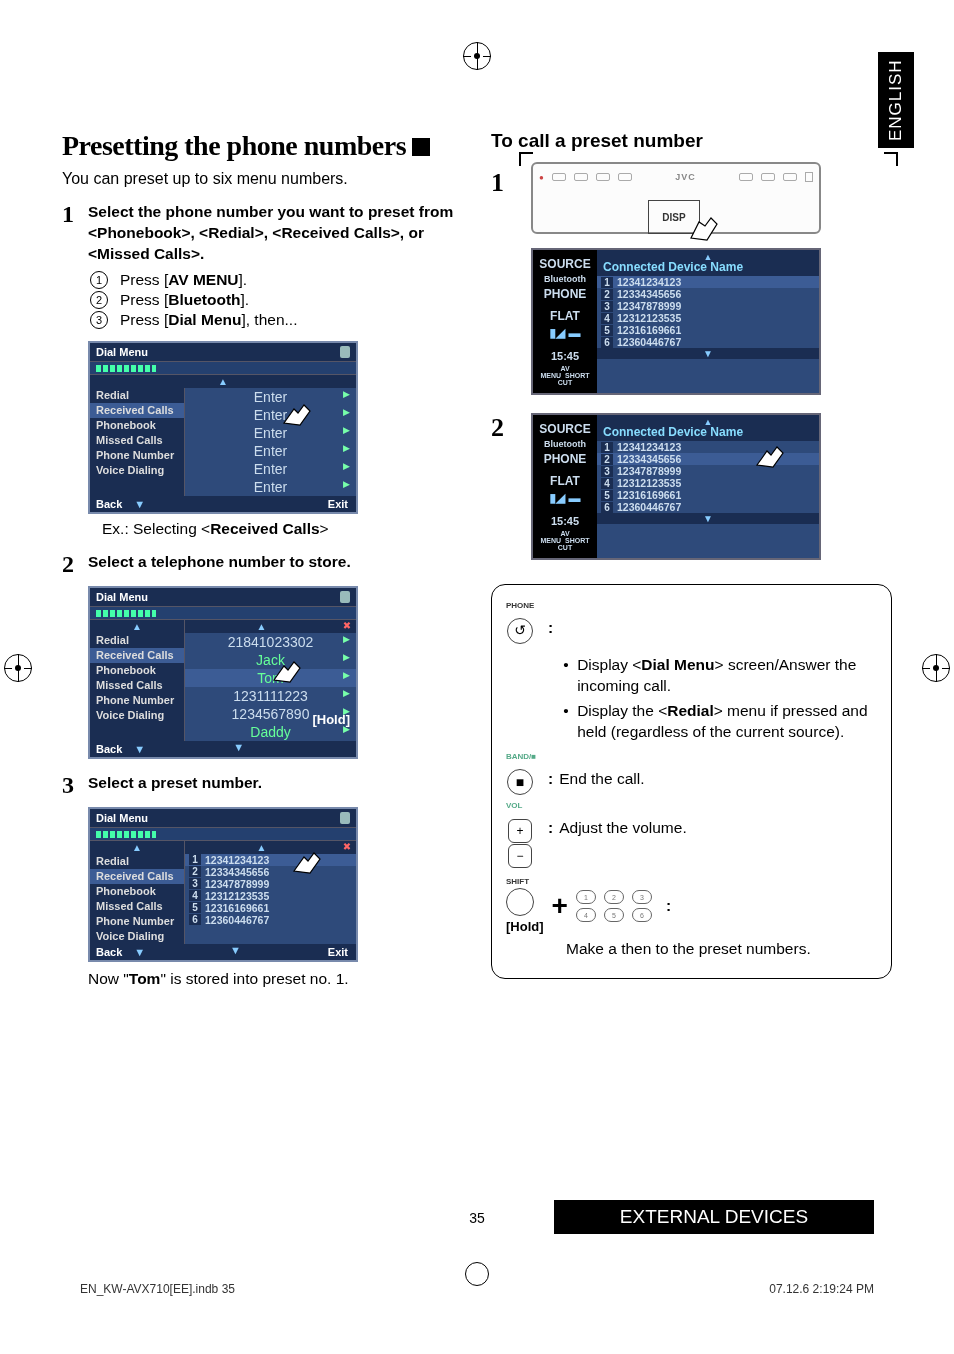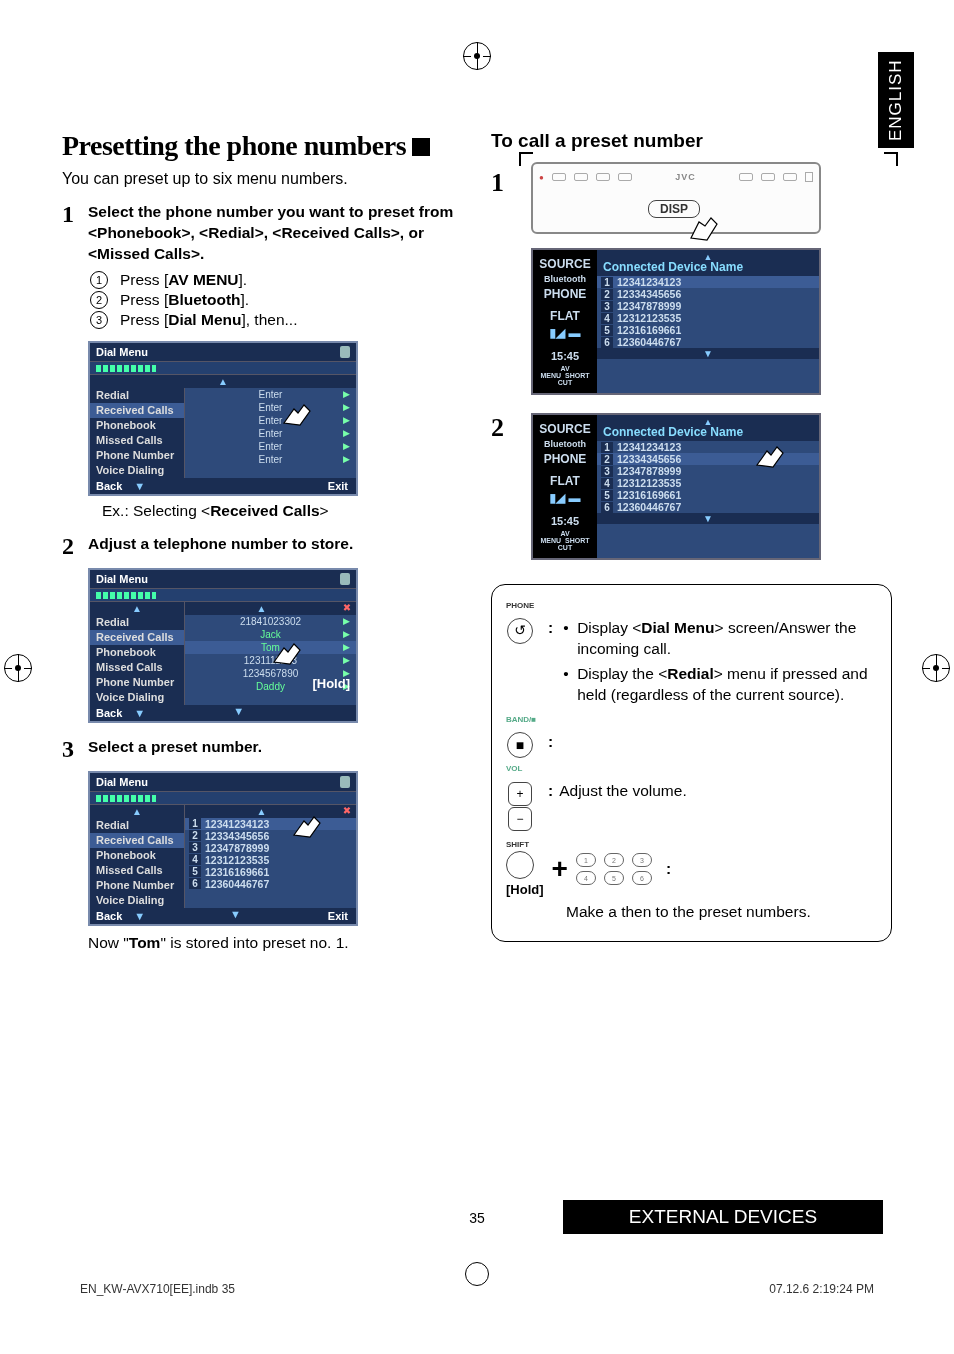--- a/index.html
+++ b/index.html
@@ -66,21 +66,21 @@
   .bt-icon { width:10px;height:12px;background:#9bb; border-radius:2px;}
   .signal-row { background:#24406f; height:14px; border-top:1px solid #556; border-bottom:1px solid #556; position:relative;}
   .signal-row::before{content:"";position:absolute;left:6px;top:3px;width:60px;height:7px;
     background:repeating-linear-gradient(90deg,#4fa 0 5px, transparent 5px 7px);}
   .nav-arrow { text-align:center; background:#1a2d52; font-size:10px; color:#8cf; padding:1px 0;}
   .row-split{ display:flex; }
   .row-split .left-col{ width:95px; background:#1a2d52; border-right:1px solid #556;}
   .row-split .right-col{ flex:1; background:#2e4a7a;}
   .menu-item{ padding:1.5px 6px; font-weight:bold; font-size:11px; color:#ddd;}
   .menu-item.hi{ background:#3c5c95; }
-  .enter-btn{ text-align:center; font-size:10px; color:#cde; padding:1px 0; position:relative;}
+  .enter-btn{ text-align:center; font-size:14px; color:#cde; padding:1px 0; position:relative;}
   .enter-btn::after{content:"▶";position:absolute;right:6px;color:#7fa;font-size:9px;}
   .back-row{ display:flex; background:#1a2d52; }
   .back-btn{ padding:2px 6px; font-weight:bold; font-size:11px;}
   .back-arrow{ color:#8cf; font-size:11px; padding:2px 6px;}
   .exit-btn{ margin-left:auto; padding:2px 8px; font-weight:bold; font-size:11px;}
   .hold-label{ position:absolute; right:6px; bottom:14px; font-weight:bold; color:#fff; font-size:13px;}
   .hand{ position:absolute; width:40px;height:40px; }
   .hand svg{width:100%;height:100%;}
 
   .phone-list-row{ display:flex; align-items:center; padding:0px 4px; font-size:10.5px; color:#cde; font-weight:bold;}
@@ -102,21 +102,21 @@
   }
 
   .device-unit{ position:relative; margin-left:40px; margin-bottom:14px;}
   .unit-rect{
     width:290px; height:72px; border:2px solid #888; border-radius:6px;
     position:relative; background:#fcfcfc;
   }
   .unit-strip{position:absolute;left:6px;right:6px;top:6px;height:14px;display:flex;gap:8px;align-items:center;font-size:8px;color:#888;}
   .tiny-icon{width:14px;height:8px;border:1px solid #aaa;border-radius:2px;}
   .jvc-label{margin:0 auto;font-weight:bold;color:#888;font-size:9px;letter-spacing:1px;}
-  .disp-btn{position:absolute;left:115px;top:36px;width:52px;height:18px;border:1.5px solid #444;border-radius:8px;font-size:12px;font-weight:bold;display:flex;align-items:center;justify-content:center;color:#333;}
+  .disp-btn{position:absolute;left:115px;top:36px;width:52px;height:34px;border:1.5px solid #444;border-radius:0;font-size:10px;font-weight:bold;display:flex;align-items:center;justify-content:center;color:#333;}
   .bracket-tl{position:absolute;left:-12px;top:-10px;width:14px;height:14px;border-left:2px solid #000;border-top:2px solid #000;}
   .bracket-tr{position:absolute;right:-6px;top:-10px;width:14px;height:14px;border-right:2px solid #000;border-top:2px solid #000;}
 
   .side-screen{
     display:flex; width:290px; margin-left:40px; border:2px solid #667; margin-bottom:8px;
     font-size:11px; color:#fff;
   }
   .side-screen .leftbar{ width:64px; background:#000; padding:4px 2px; text-align:center;}
   .side-screen .leftbar div{font-size:12px;color:#cde;margin:3px 0;font-weight:bold;}
   .side-screen .mainarea{ flex:1; background:#2e4a7a; position:relative;}
@@ -135,37 +135,37 @@
   .remote-btn{width:28px;flex-shrink:0;margin-right:8px;text-align:center;}
   .remote-btn .circle-btn{width:26px;height:26px;border:1.5px solid #444;border-radius:50%;margin:0 auto;display:flex;align-items:center;justify-content:center;font-size:14px;}
   .vol-btn{width:24px;height:24px;border:1.5px solid #444;border-radius:6px;display:flex;align-items:center;justify-content:center;margin:1px auto;font-size:12px;}
   .combo{display:flex;align-items:center;gap:8px;margin:8px 0 4px;}
   .plus{font-size:28px;font-weight:bold;}
   .num-pad{display:grid;grid-template-columns:repeat(3,20px);gap:4px 8px;}
   .num-pad .nb{width:20px;height:14px;border:1px solid #666;border-radius:7px;font-size:7px;display:flex;align-items:center;justify-content:center;color:#777;}
   .tiny-label{font-size:8px;color:#333;font-weight:bold;}
 
   .footer-bar{
-    position:absolute; bottom:120px; right:71px;
+    position:absolute; bottom:120px; right:80px;
     background:#000; color:#fff; padding:6px 20px; font-size:19px;
     width:320px; text-align:center;
   }
   .page-num{ position:absolute; bottom:128px; left:50%; transform:translateX(-50%); font-size:14px;}
   .print-info{
     position:absolute; bottom:58px; left:80px; right:80px;
     display:flex; justify-content:space-between; font-size:12px; color:#333;
     border-top: none;
   }
   .print-info::before{
     content:""; position:absolute; top:-20px; left:50%; transform:translateX(-50%);
     width:22px;height:22px;border:1px solid #000;border-radius:50%;
   }
 
   .colon{font-weight:bold;margin:0 6px;}
-  ul.bul{list-style:none;padding-left:4px;}
+  ul.bul{list-style:none;padding-left:4px;margin-top:37px;}
   ul.bul li{position:relative;padding-left:14px;margin-bottom:4px;}
   ul.bul li::before{content:"•";position:absolute;left:0;}
 </style>
 </head>
 <body>
 
 <div class="reg-mark">
     <div class="reg-inner"></div>
   </div>
 <div class="reg-side left">
@@ -246,21 +246,21 @@
         </div>
       </div>
       <div class="caption">
         <span>Ex.: Selecting &lt;</span><b>Received Calls</b><span>&gt;</span>
       </div>
 
       
       <div class="step">
         <div class="step-num">2</div>
         <div class="step-body">
-            <div class="step-title">Adjust a telephone number to store.</div>
+            <div class="step-title">Select a telephone number to store.</div>
           </div>
       </div>
       <div class="screen">
         <div class="screen-header">
             <span>Dial Menu</span>
             <span class="bt-icon"></span>
           </div>
         <div class="signal-row"></div>
         <div class="row-split">
           <div class="left-col" style="position:relative;">
@@ -508,20 +508,21 @@
             </ul>
           </div>
         </div>
 
         <div class="tiny-label" style="color:#5a8;">BAND/■</div>
         <div class="remote-row">
           <div class="remote-btn">
               <div class="circle-btn">■</div>
             </div>
           <span class="colon">:</span>
+          <div style="flex:1;">End the call.</div>
         </div>
 
         <div class="tiny-label" style="color:#5a8;text-align:left;width:40px;">VOL</div>
         <div class="remote-row">
           <div class="remote-btn">
             <div class="vol-btn">+</div>
             <div class="vol-btn">−</div>
           </div>
           <span class="colon">:</span>
           <div style="flex:1;">Adjust the volume.</div>

